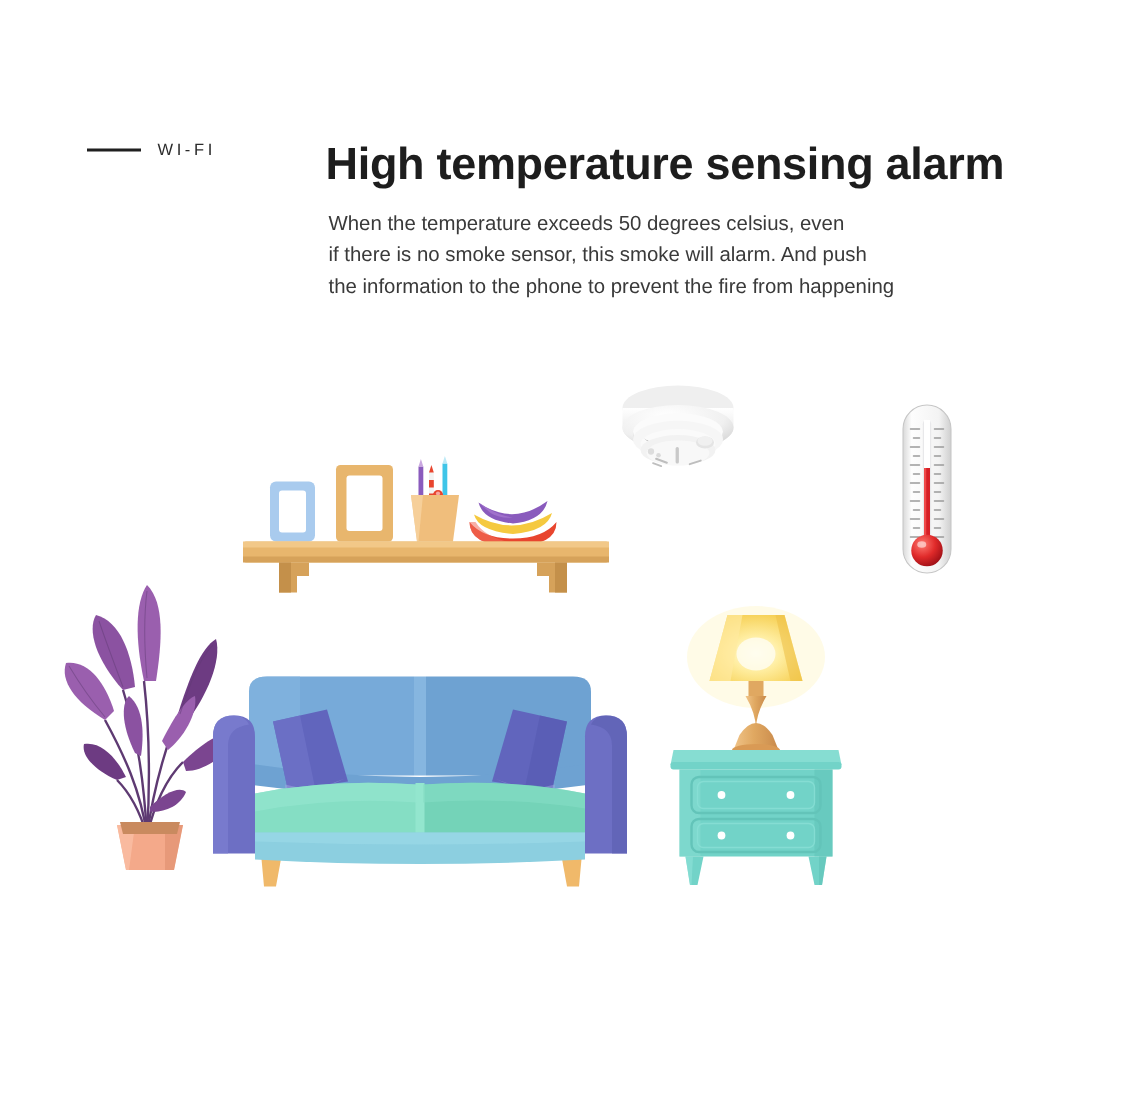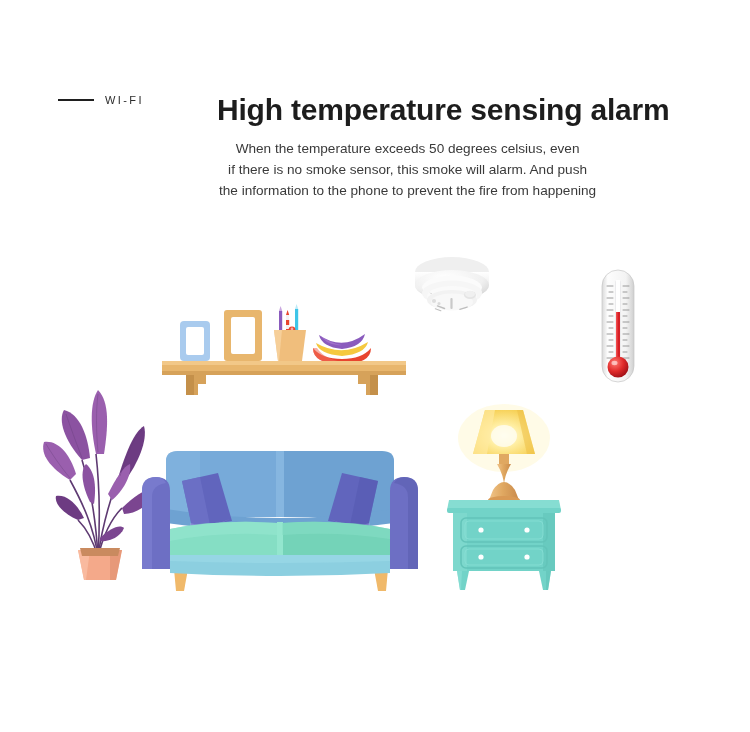--- a/index.html
+++ b/index.html
@@ -12,21 +12,20 @@
     height: 732px;
     position: relative;
     overflow: hidden;
     font-family: "Liberation Sans", sans-serif;
     color: #222222;
   }
   .page {
     position: absolute;
     inset: 0;
     background: #ffffff;
-    text-align: center;
   }
 
   
   .wifi-tag {
     position: absolute;
     left: 58px;
     top: 94px;
     display: flex;
     align-items: center;
     gap: 11px;

